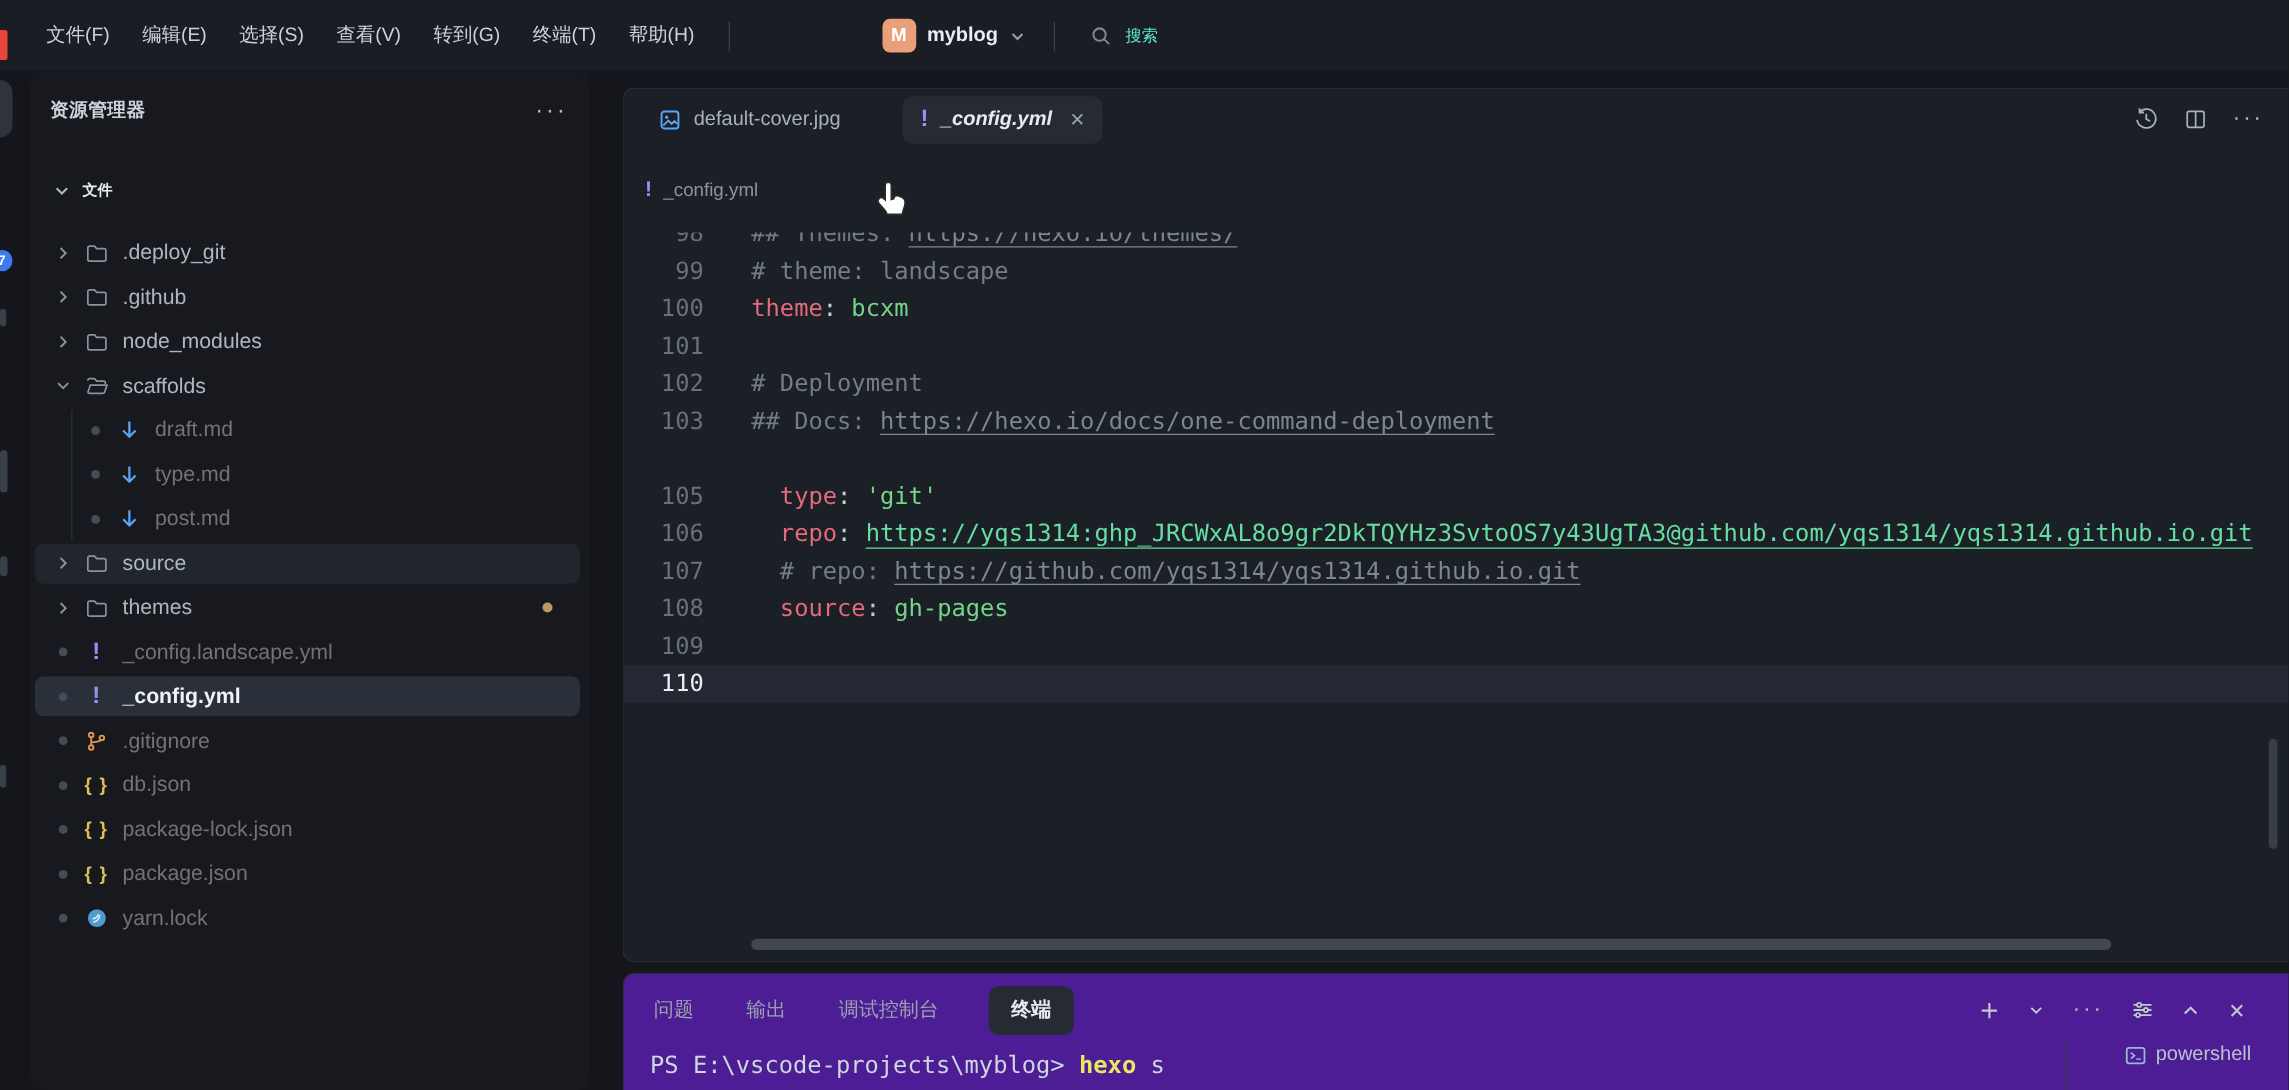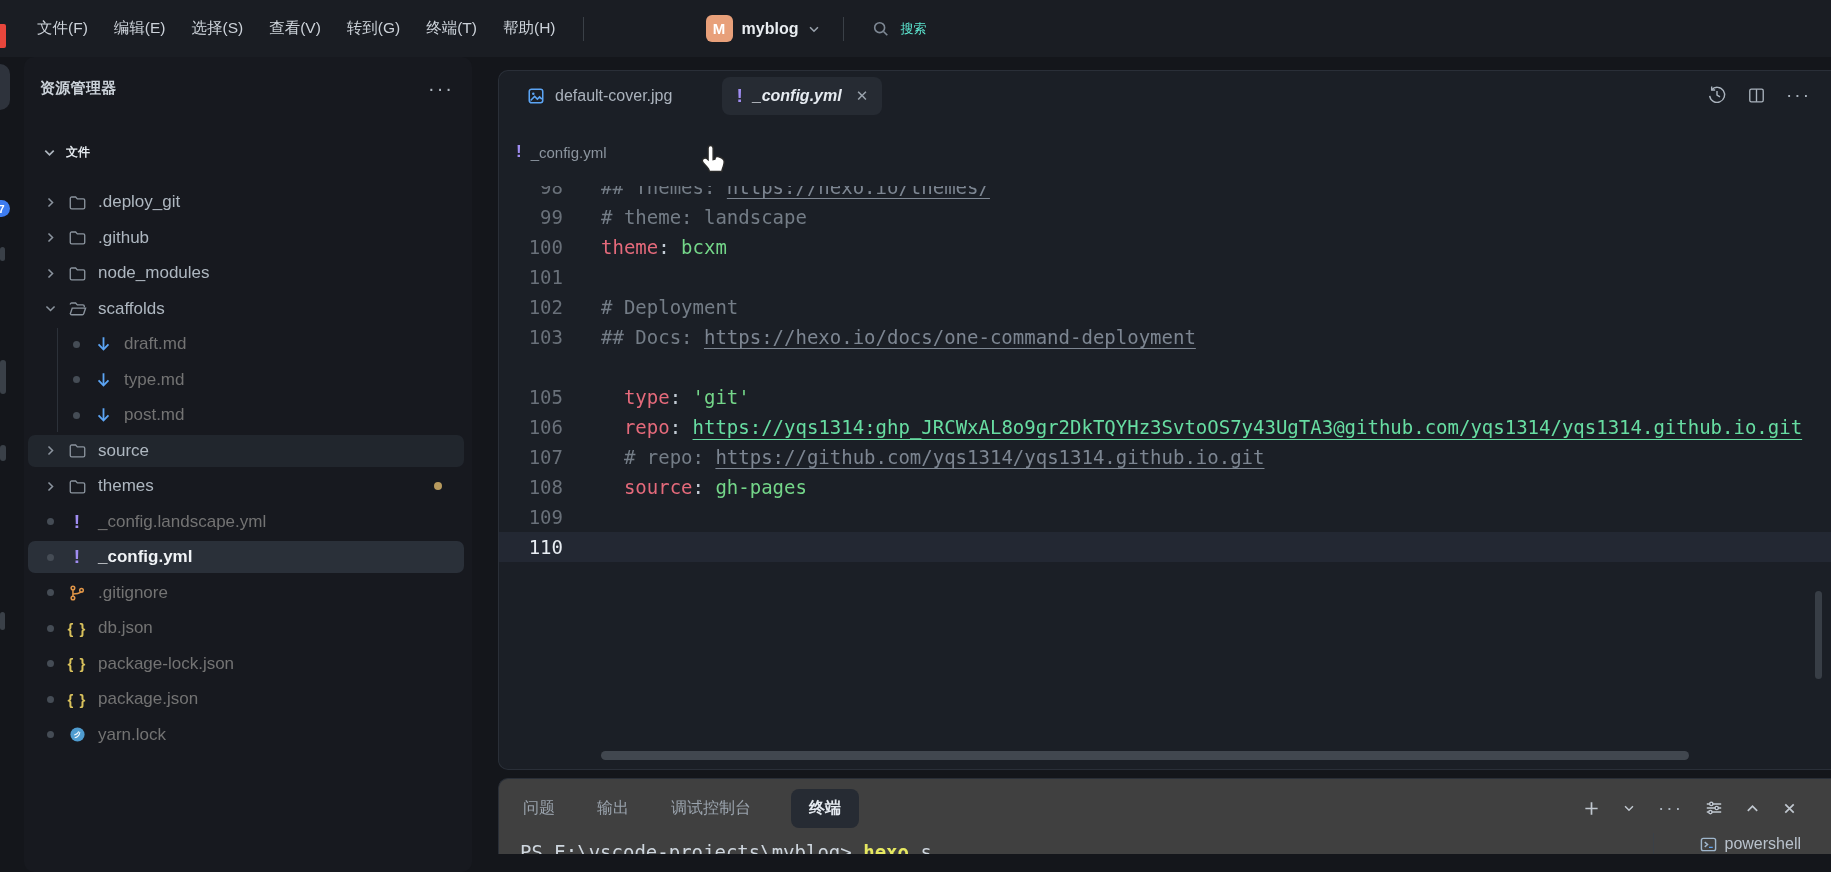--- a/index.html
+++ b/index.html
@@ -78,21 +78,21 @@
   .tok-s{color:#74d689}
   .tok-lg{color:#67dda2;text-decoration:underline;text-underline-offset:5px}
   .tok-w{white-space:pre}
   .hscroll{position:absolute;left:102px;top:680px;width:1088px;height:9px;border-radius:5px;background:#41474f}
   .vscroll{position:absolute;right:9px;top:520px;width:7px;height:88px;border-radius:4px;background:#383e46}
 
   
   .cursor{left:698px;top:144px;z-index:50;pointer-events:none}
 
   
-  .panel-card{position:absolute;left:498px;top:778px;width:1333px;height:76px;background:#404040;border:1px solid #2a2f38;border-right:none;border-bottom:none;border-radius:10px 0 0 0;box-sizing:border-box;overflow:hidden}
+  .panel-card{position:absolute;left:498px;top:778px;width:1333px;height:94px;background:#4c1d95;border:1px solid #2a2f38;border-right:none;border-bottom:none;border-radius:10px 0 0 0;box-sizing:border-box;overflow:hidden}
   .panel-tabs{position:absolute;left:22px;top:10px;display:flex;align-items:center;gap:38px}
   .ptab{font-size:16px;color:#9aa3ad;cursor:pointer;padding:9px 2px}
   .ptab.active{background:#262b33;border-radius:8px;padding:9px 18px;color:#e6ebf1;font-weight:700}
   .panel-actions{position:absolute;right:34px;top:18px;display:flex;align-items:center;gap:22px;color:#c0c7cf}
   .pact{cursor:pointer;display:flex;align-items:center}
   .term-line{position:absolute;left:21px;top:62px;font-family:"DejaVu Sans Mono","Liberation Mono",monospace;font-size:19px;color:#ced6de;white-space:pre}
   .t-cmd{color:#e6e861;font-weight:bold}
   .shell{position:absolute;right:30px;top:56px;display:flex;align-items:center;gap:8px;color:#b9c2cc;font-size:16px}
   .shell-sep{position:absolute;right:177px;top:54px;width:1px;height:40px;background:#3a4047}
 </style>

